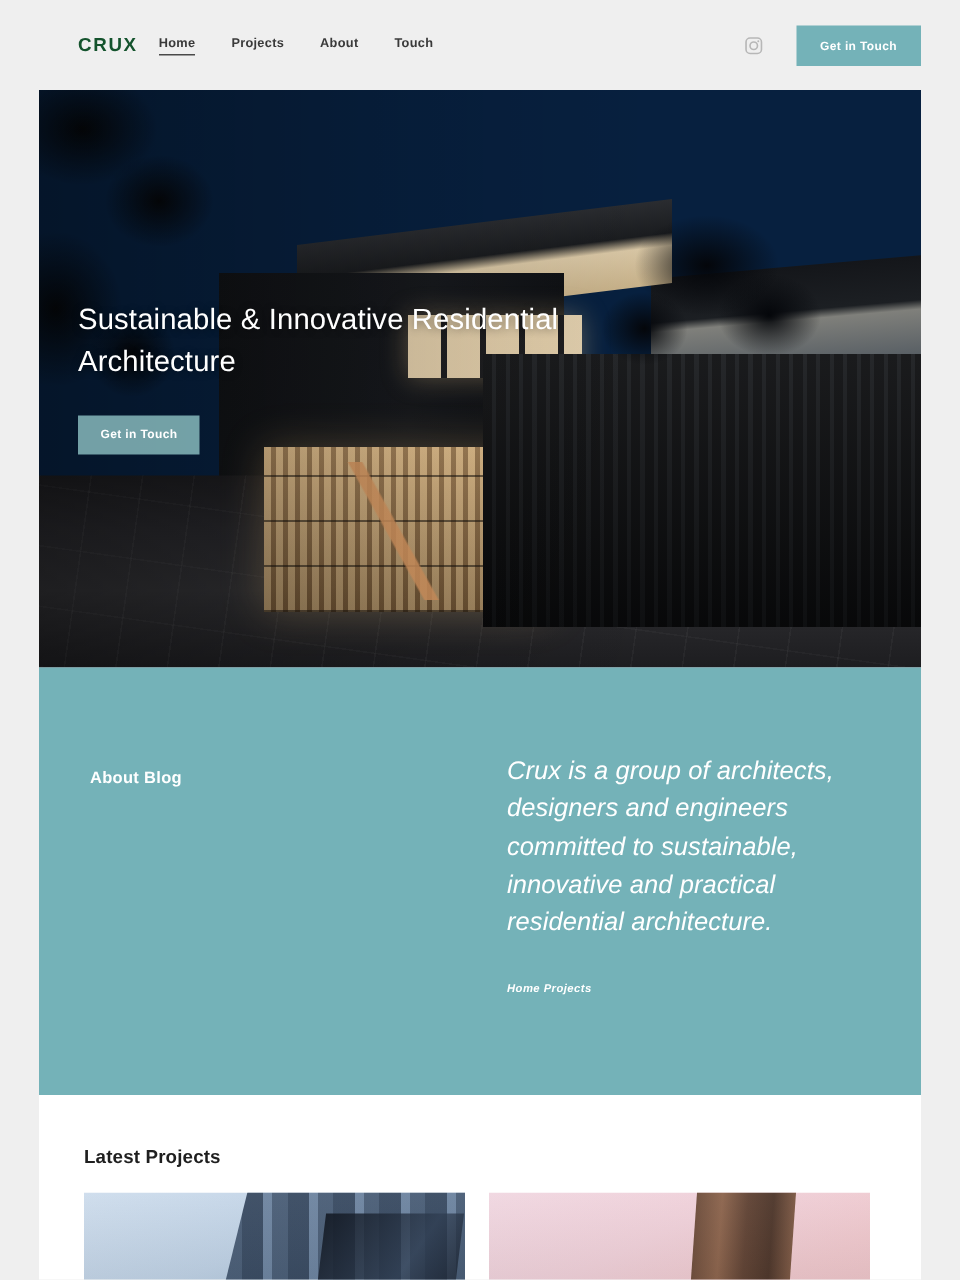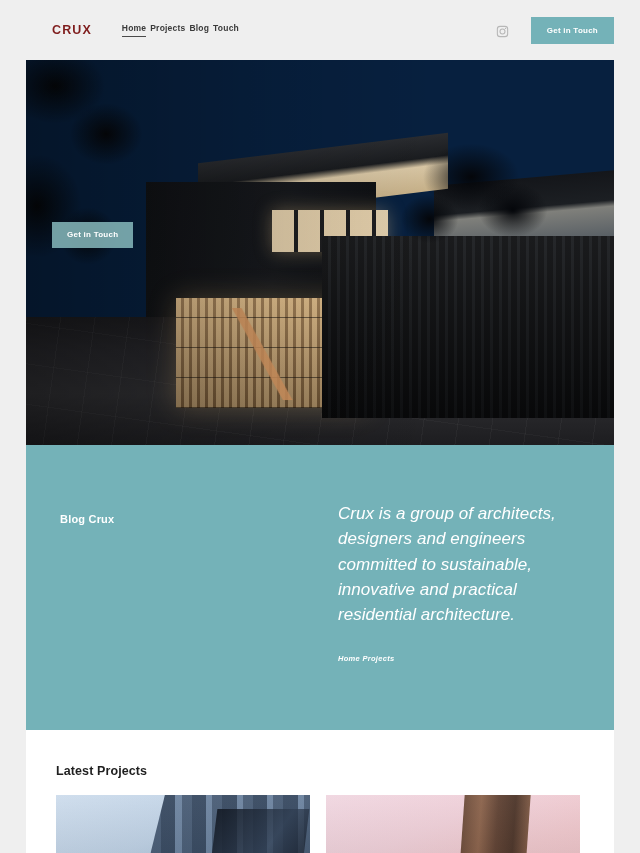--- a/index.html
+++ b/index.html
@@ -33,29 +33,29 @@
     background: #efefef;
     display: flex;
     align-items: center;
     padding: 0 26px 0 52px;
   }
 
   .brand {
     font-size: 12.5px;
     font-weight: 700;
     letter-spacing: 1.1px;
-    color: #7f1d1d;
+    color: #14532d;
     white-space: nowrap;
   }
 
   .main-nav {
     display: flex;
     align-items: center;
-    gap: 4px;
-    margin-left: 30px;
+    gap: 24px;
+    margin-left: 14px;
   }
 
   .nav-link {
     position: relative;
     font-size: 8.5px;
     font-weight: 700;
     color: #3a3a3a;
     letter-spacing: 0.2px;
     text-decoration: none;
     white-space: nowrap;
@@ -474,21 +474,21 @@
 <body>
 
 <div class="page">
 
   <header class="site-header">
     <div class="brand">CRUX</div>
 
     <nav class="main-nav">
       <a class="nav-link is-active">Home</a>
       <a class="nav-link">Projects</a>
-      <a class="nav-link">Blog</a>
+      <a class="nav-link">About</a>
       <a class="nav-link">Touch</a>
     </nav>
 
     <div class="header-right">
       <span class="social-icon">
         <svg viewBox="0 0 24 24" width="13" height="13" fill="none" stroke="#8a8a8a" stroke-width="2">
           <rect x="2.5" y="2.5" width="19" height="19" rx="5"></rect>
           <circle cx="12" cy="12" r="4.6"></circle>
           <circle cx="17.6" cy="6.4" r="1.2" fill="#8a8a8a" stroke="none"></circle>
         </svg>
@@ -507,27 +507,28 @@
       <div class="hero-timber"></div>
       <div class="hero-stair"></div>
       <div class="hero-wallwood"></div>
       <div class="hero-fence"></div>
       <div class="hero-treeL"></div>
       <div class="hero-treeR"></div>
       <div class="hero-scrim"></div>
     </div>
 
     <div class="hero-content">
+      <h1 class="hero-title">Sustainable &amp; Innovative Residential Architecture</h1>
       <button class="btn-hero">Get in Touch</button>
     </div>
   </section>
 
   <section class="about">
     <div class="about-left">
-      <div class="about-kicker">Blog Crux</div>
+      <div class="about-kicker">About Blog</div>
     </div>
     <div class="about-right">
       <p class="about-copy">Crux is a group of architects, designers and engineers committed to sustainable, innovative and practical residential architecture.</p>
       <a class="about-link">Home Projects</a>
     </div>
   </section>
 
   <section class="projects">
     <h2 class="projects-title">Latest Projects</h2>
 

